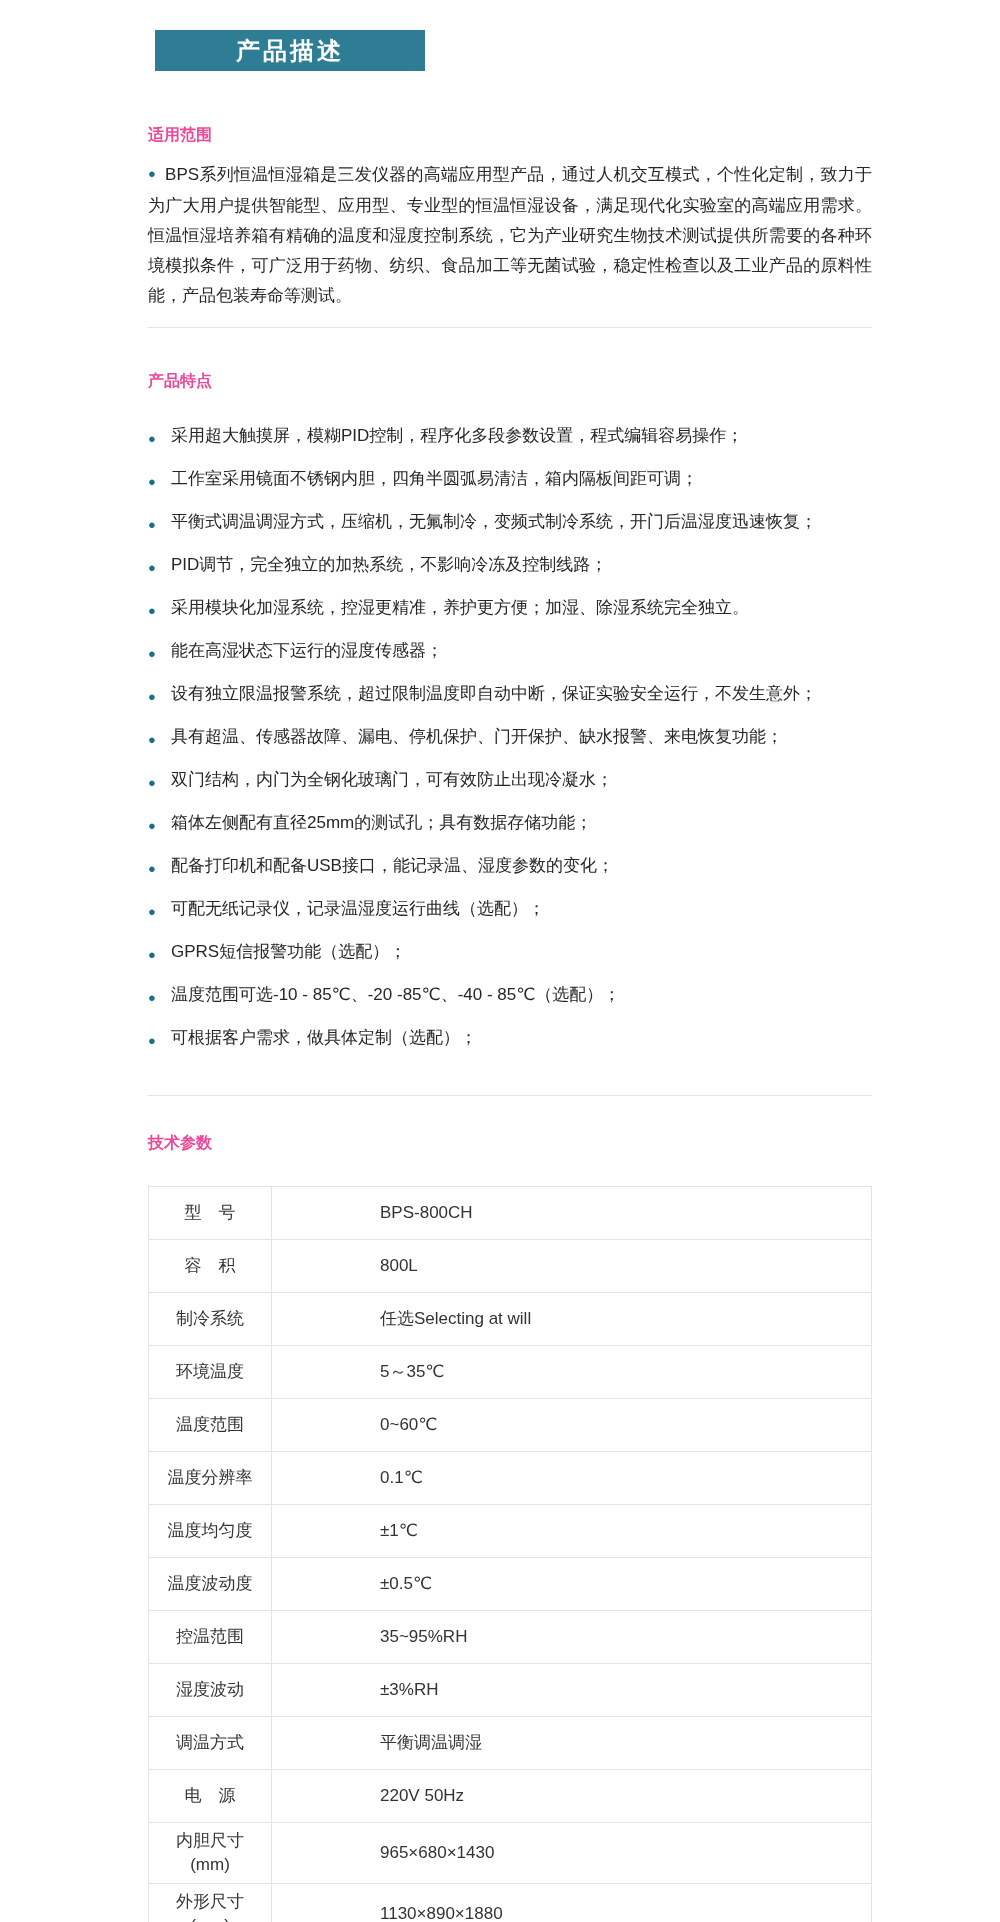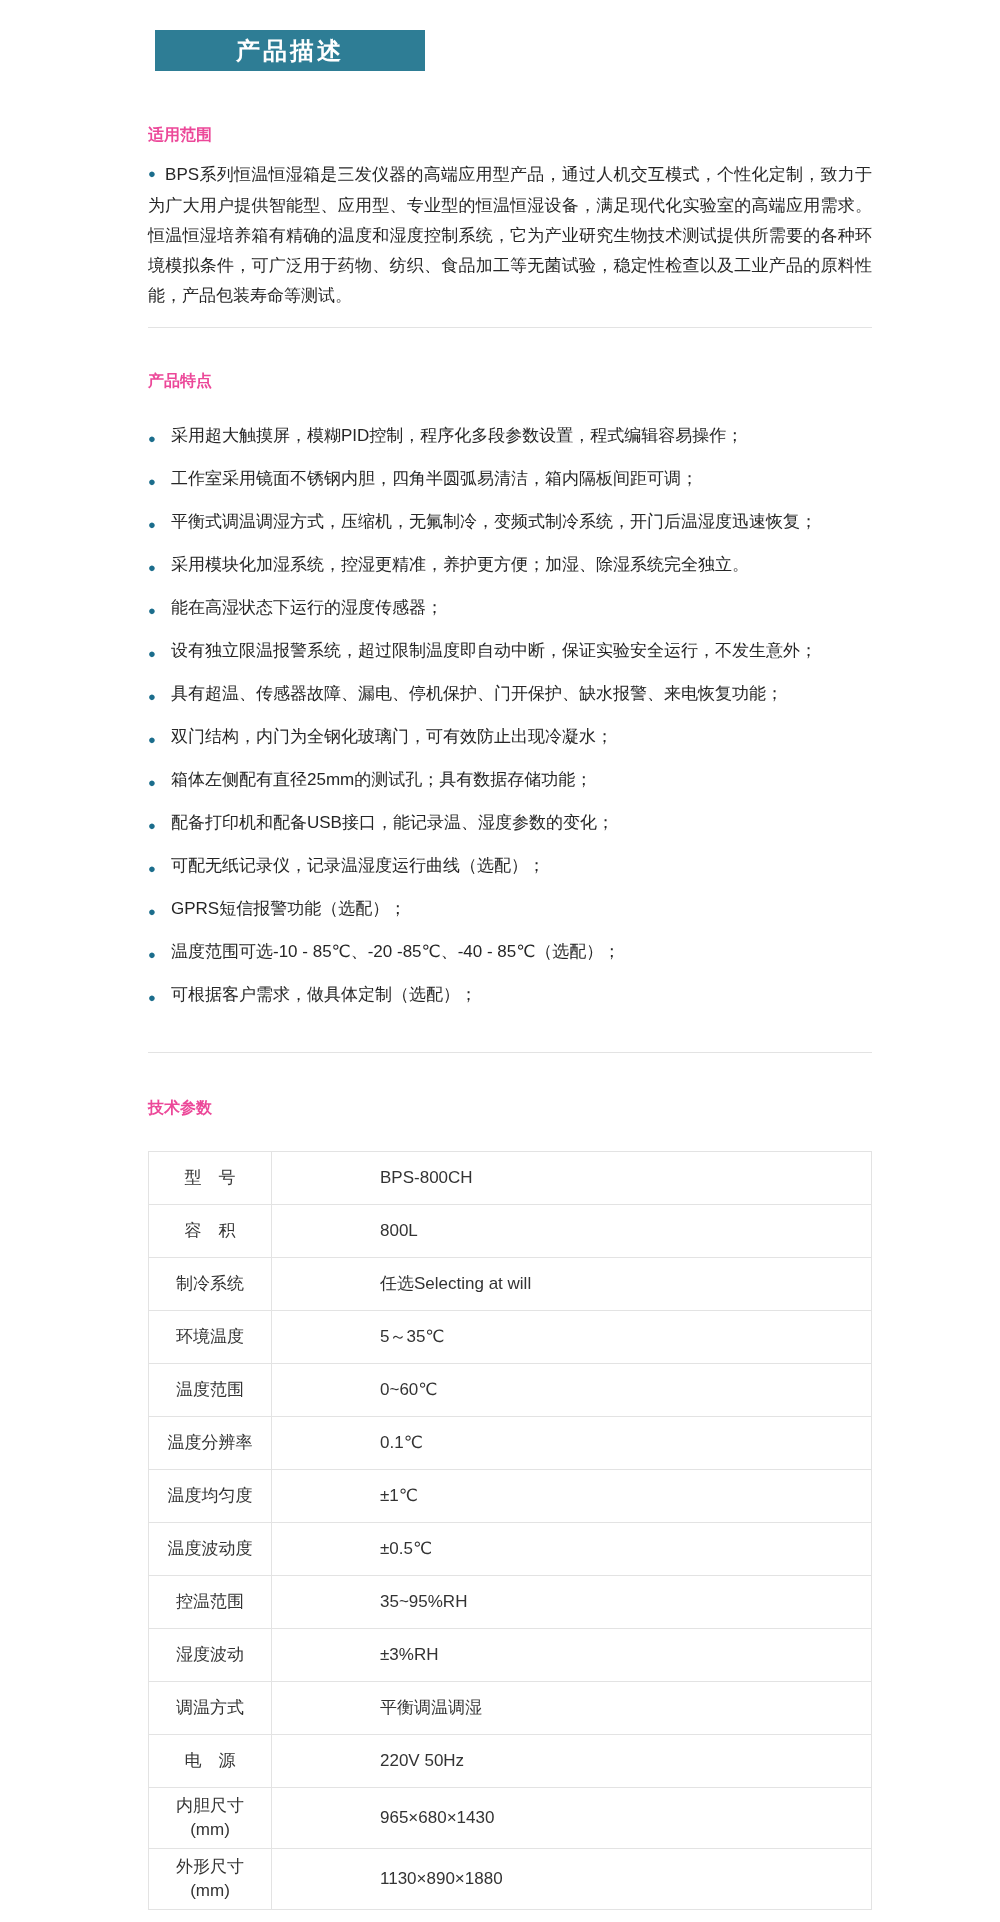--- a/index.html
+++ b/index.html
@@ -36,21 +36,21 @@
   
   .section-title {
     margin: 0;
     color: #ec4899;
     font-size: 16px;
     font-weight: bold;
     line-height: 30px;
   }
   .title-scope    { margin-top: 49px; }
   .title-features { margin-top: 38px; }
-  .title-specs    { margin-top: 40px; }
+  .title-specs    { margin-top: 32px; }
   
   .scope-paragraph {
     margin: 10px 0 0 0;
     font-size: 17px;
     line-height: 30px;
     text-align: justify;
   }
   .scope-paragraph::before {
     content: "●";
     color: #1b6d8c;
@@ -129,20 +129,21 @@
   <h2 class="section-title title-features">产品特点</h2>
 
   <ul class="features-list">
 
       <li>采用超大触摸屏，模糊PID控制，程序化多段参数设置，程式编辑容易操作；</li>
 
       <li>工作室采用镜面不锈钢内胆，四角半圆弧易清洁，箱内隔板间距可调；</li>
 
       <li>平衡式调温调湿方式，压缩机，无氟制冷，变频式制冷系统，开门后温湿度迅速恢复；</li>
 
+      <li>PID调节，完全独立的加热系统，不影响冷冻及控制线路；</li>
 
       <li>采用模块化加湿系统，控湿更精准，养护更方便；加湿、除湿系统完全独立。</li>
 
       <li>能在高湿状态下运行的湿度传感器；</li>
 
       <li>设有独立限温报警系统，超过限制温度即自动中断，保证实验安全运行，不发生意外；</li>
 
       <li>具有超温、传感器故障、漏电、停机保护、门开保护、缺水报警、来电恢复功能；</li>
 
       <li>双门结构，内门为全钢化玻璃门，可有效防止出现冷凝水；</li>

